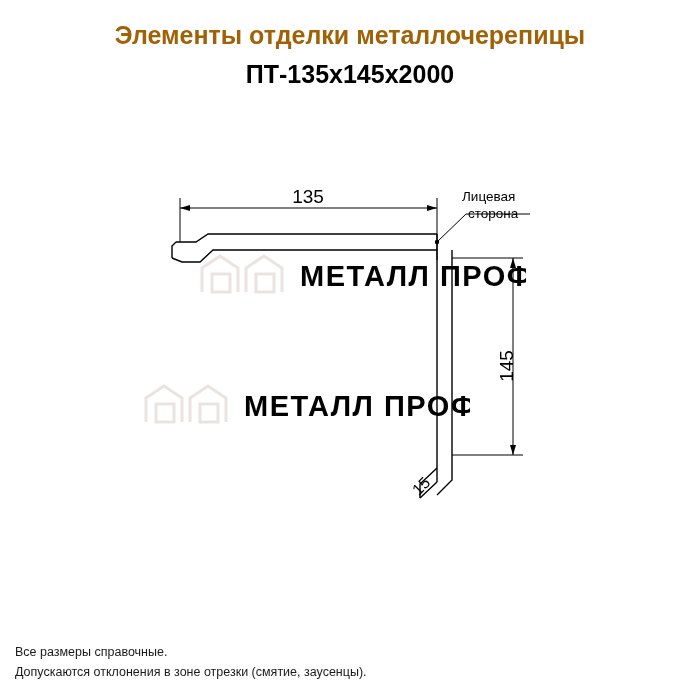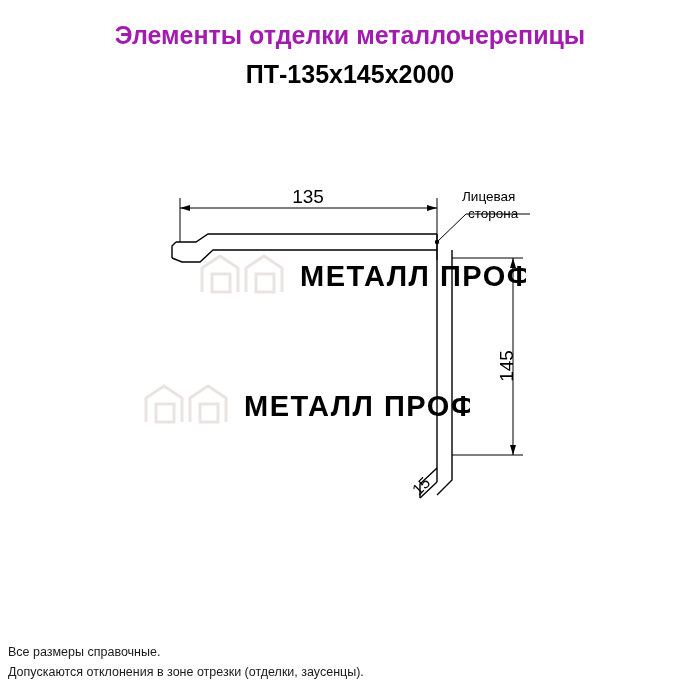--- a/index.html
+++ b/index.html
@@ -25,21 +25,21 @@
     position: absolute;
     top: 22px;
     left: 0;
     width: 700px;
     text-align: center;
   }
   .main-title {
     font-size: 25px;
     font-weight: bold;
     letter-spacing: 0px;
-    color: #a21caf;
+    color: #a16207;
     line-height: 1.1;
   }
   .sub-title {
     margin-top: 26px;
     font-size: 19.5px;
     font-weight: bold;
     color: #000000;
     line-height: 1.2;
   }
   .sku-title {
@@ -59,21 +59,21 @@
   .watermark {
     position: absolute;
     pointer-events: none;
     user-select: none;
     opacity: 1;
   }
   .wm1 { top: 248px; left: 196px; }
   .wm2 { top: 378px; left: 140px; }
   .footer {
     position: absolute;
-    left: 8px;
+    left: 15px;
     bottom: 18px;
     font-size: 12.5px;
     color: #1a1a1a;
     line-height: 1.55;
   }
   .footer div { white-space: nowrap; }
   svg text {
     font-family: "Liberation Sans", sans-serif;
     fill: #000000;
   }
@@ -160,16 +160,16 @@
 
       <text x="425" y="340" text-anchor="middle" font-size="16" transform="rotate(-45 425 340)">15</text>
 
       <text x="462" y="51" font-size="13.5">Лицевая</text>
       <text x="468" y="68" font-size="13.5">сторона</text>
     </svg>
   </div>
 
   <div class="footer">
     <div>Все размеры справочные.</div>
-    <div>Допускаются отклонения в зоне отрезки (отделки, заусенцы).</div>
+    <div>Допускаются отклонения в зоне отрезки (смятие, заусенцы).</div>
   </div>
 
 </div>
 
 </body></html>

